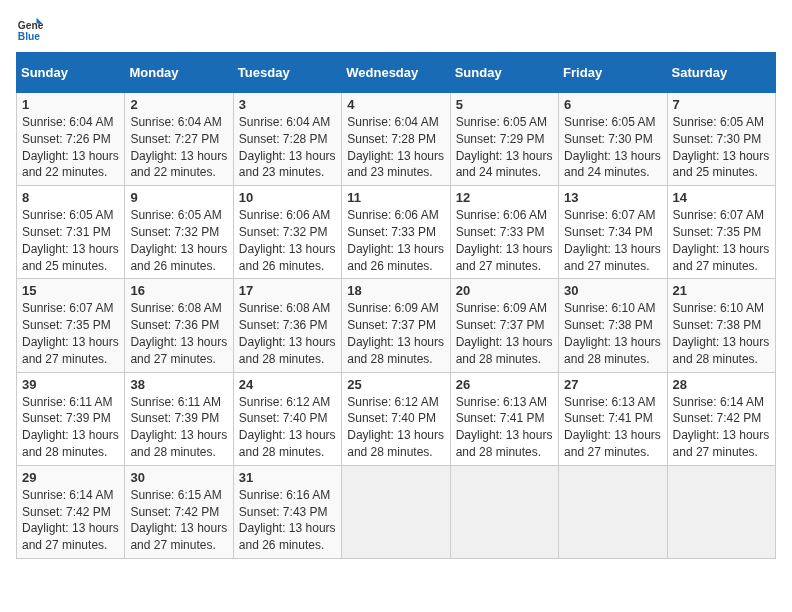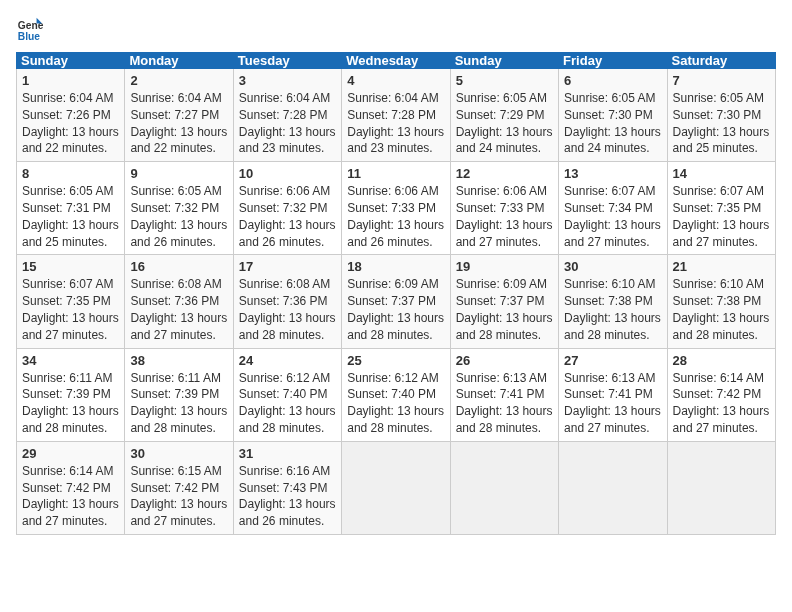--- a/index.html
+++ b/index.html
@@ -40,21 +40,21 @@
     table {
       width: 100%;
       border-collapse: collapse;
       table-layout: fixed;
     }
     thead th {
       background-color: #1a6bb5;
       color: #fff;
       font-size: 13px;
       font-weight: bold;
-      padding: 0 4px;
+      padding: 12px 4px;
       text-align: left;
       border: 1px solid #1a6bb5;
     }
     tbody td {
       vertical-align: top;
       border: 1px solid #ccc;
       padding: 4px 5px;
       font-size: 10px;
       color: #333;
       background: #fff;
@@ -237,21 +237,21 @@
 and 28 minutes.</div>
         </td>
         <td>
           <span class="day-num">18</span>
           <div class="day-info" style="white-space: pre-line;">Sunrise: 6:09 AM
 Sunset: 7:37 PM
 Daylight: 13 hours
 and 28 minutes.</div>
         </td>
         <td>
-          <span class="day-num">19</span>
+          <span class="day-num">20</span>
           <div class="day-info" style="white-space: pre-line;">Sunrise: 6:09 AM
 Sunset: 7:37 PM
 Daylight: 13 hours
 and 28 minutes.</div>
         </td>
         <td>
           <span class="day-num">30</span>
           <div class="day-info" style="white-space: pre-line;">Sunrise: 6:10 AM
 Sunset: 7:38 PM
 Daylight: 13 hours
@@ -260,21 +260,21 @@
         <td>
           <span class="day-num">21</span>
           <div class="day-info" style="white-space: pre-line;">Sunrise: 6:10 AM
 Sunset: 7:38 PM
 Daylight: 13 hours
 and 28 minutes.</div>
         </td>
       </tr>
       <tr>
         <td>
-          <span class="day-num">34</span>
+          <span class="day-num">39</span>
           <div class="day-info" style="white-space: pre-line;">Sunrise: 6:11 AM
 Sunset: 7:39 PM
 Daylight: 13 hours
 and 28 minutes.</div>
         </td>
         <td>
           <span class="day-num">38</span>
           <div class="day-info" style="white-space: pre-line;">Sunrise: 6:11 AM
 Sunset: 7:39 PM
 Daylight: 13 hours

